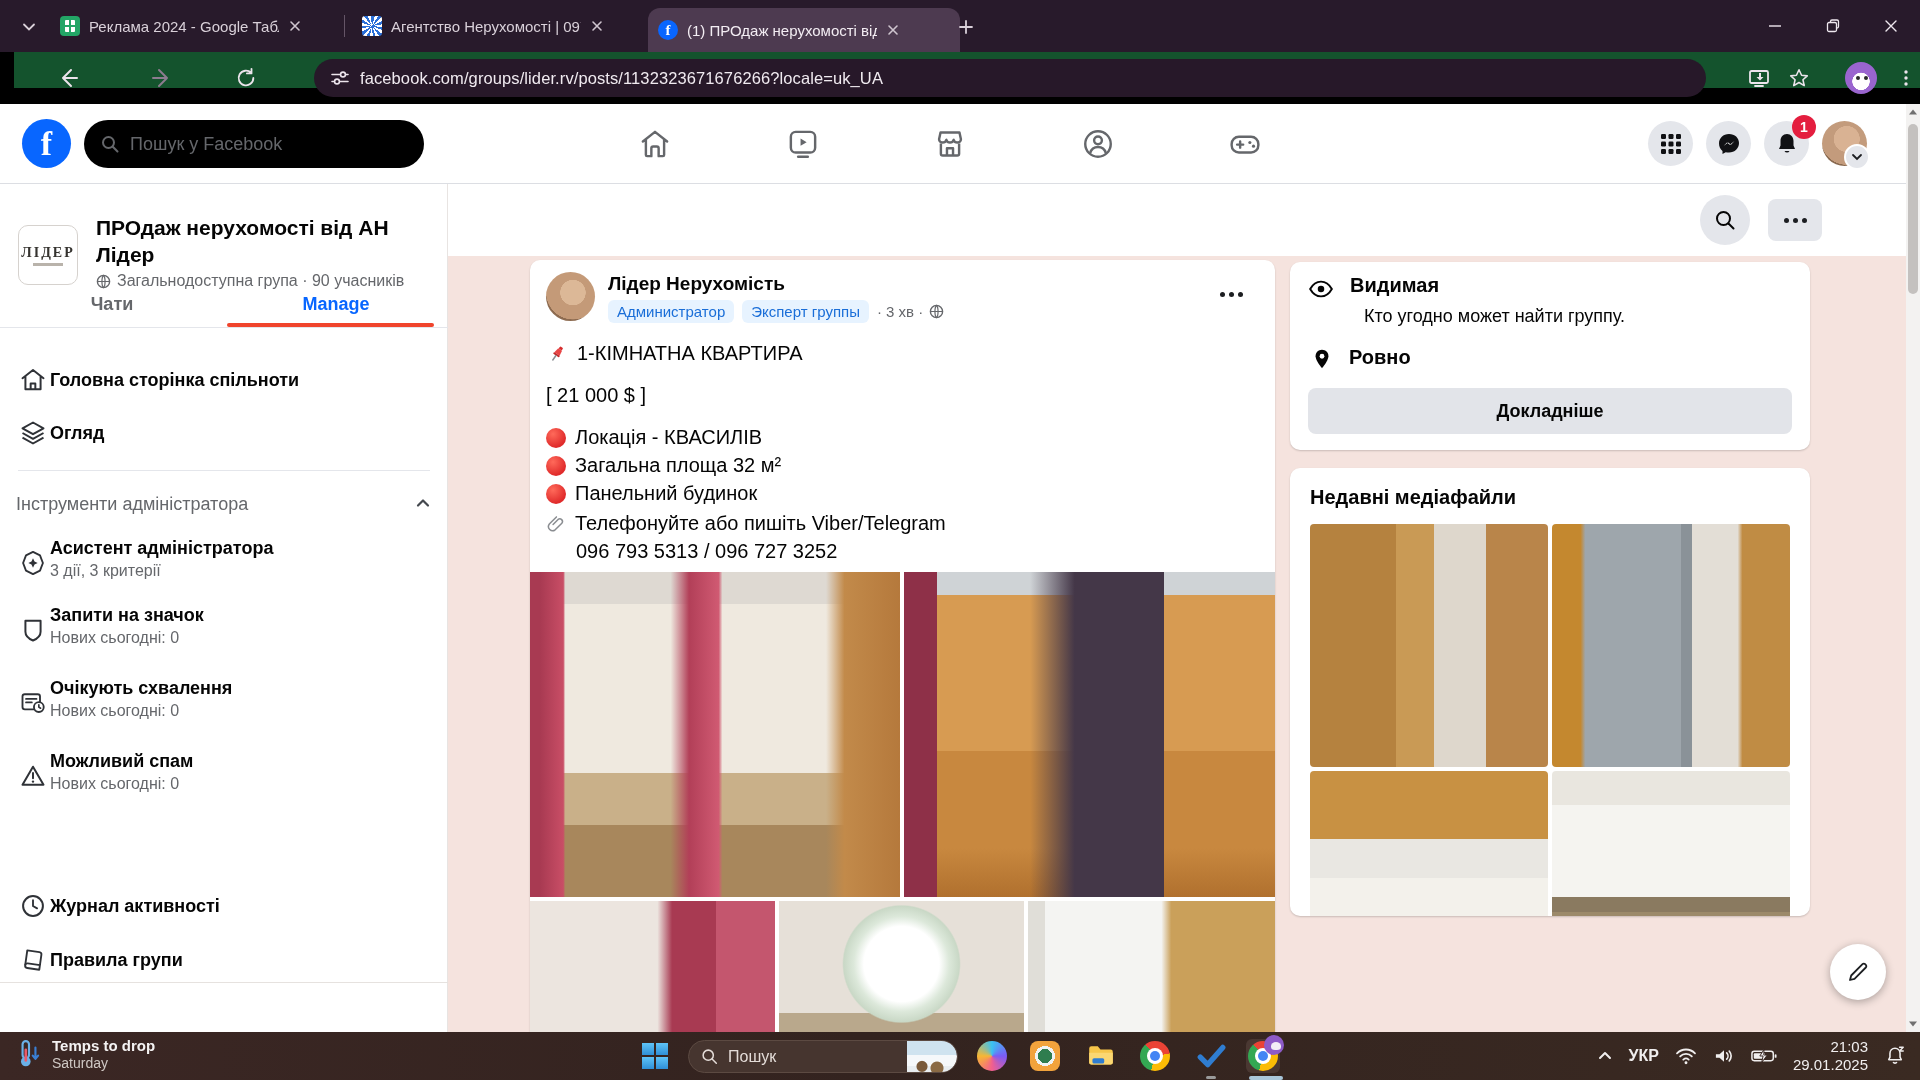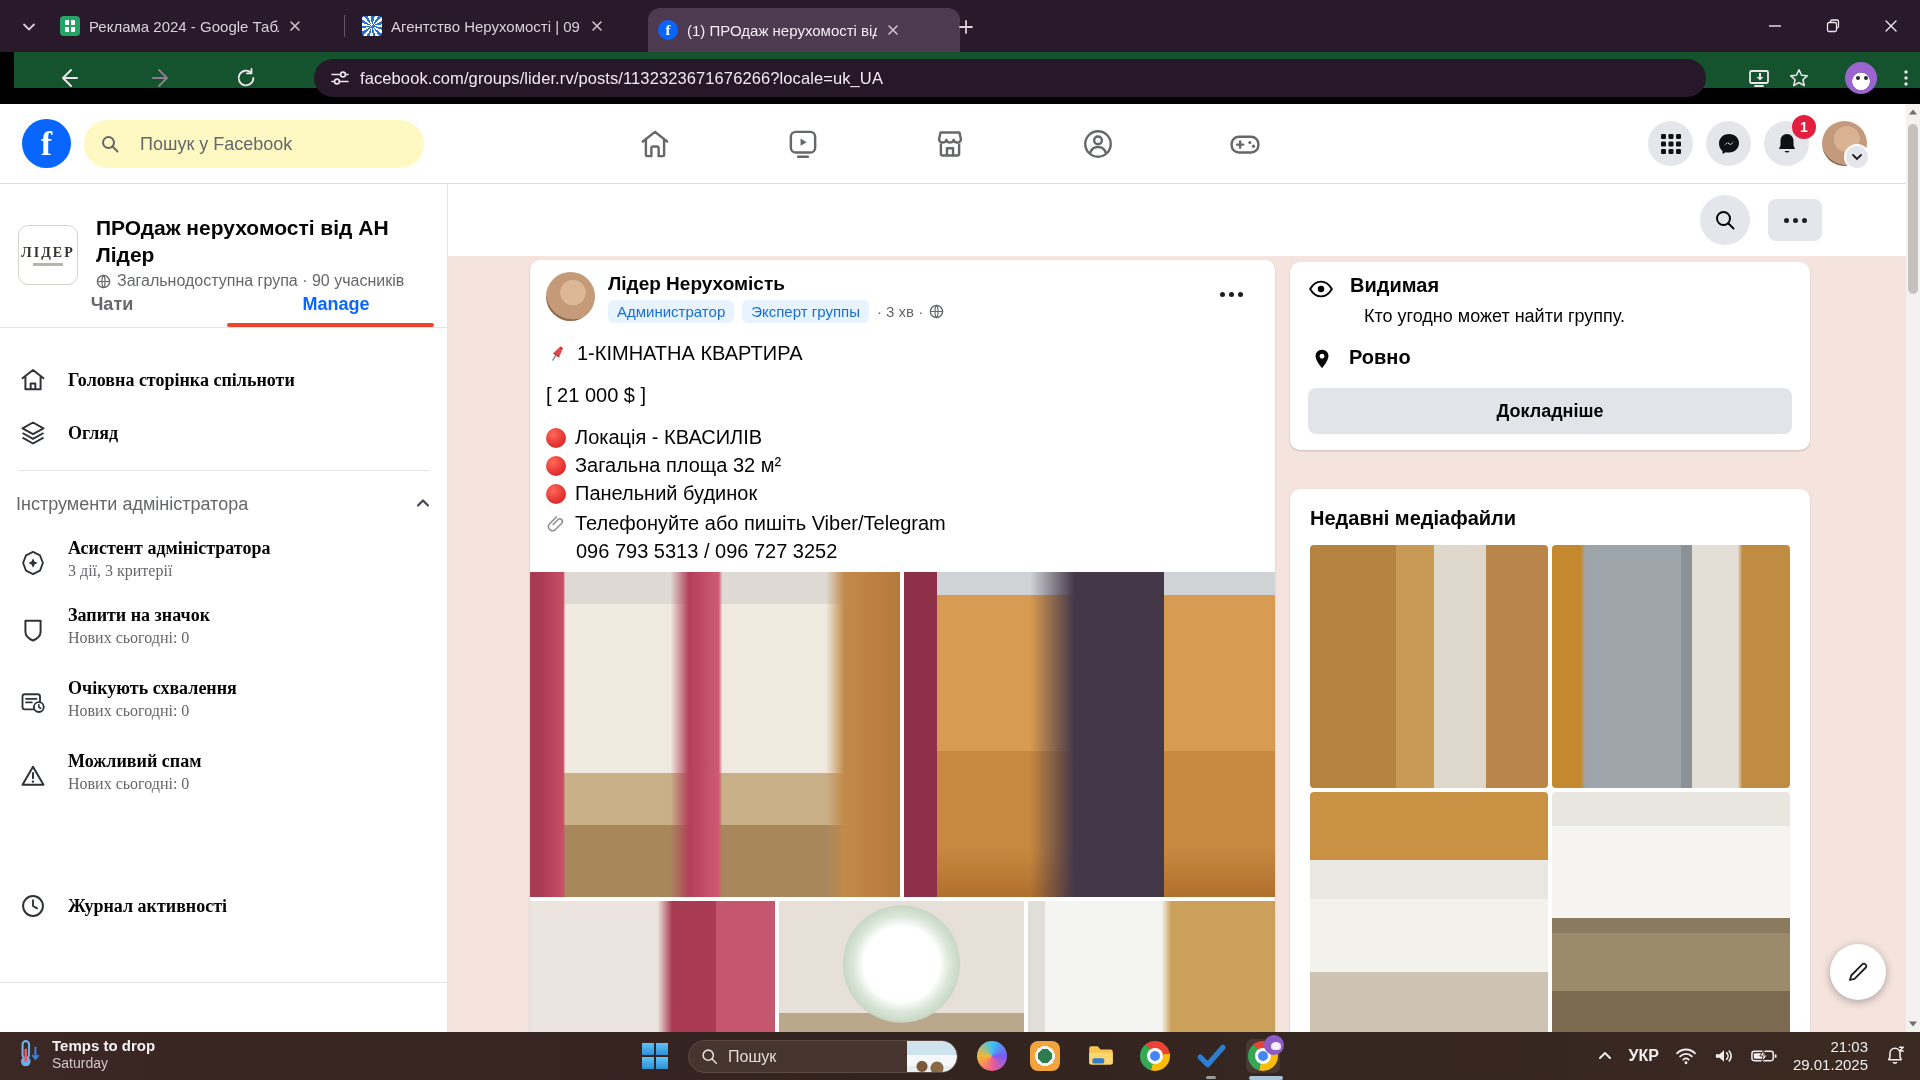--- a/index.html
+++ b/index.html
@@ -38,22 +38,22 @@
   .urltext{font-size:16.5px;color:#f0eaf0;margin-left:10px;letter-spacing:.1px;}
   .avatar-browser{position:absolute;left:1831px;top:10px;width:32px;height:32px;border-radius:50%;
       background:radial-gradient(circle at 50% 62%,#fff 0 38%,#9a65cf 40%);border:2px solid #9a65cf;box-sizing:border-box;}
   .avatar-browser i{position:absolute;left:9px;top:12px;width:4px;height:4px;border-radius:50%;background:#2a2a2a;}
   .avatar-browser i+i{left:17px;}
 
   
   .page{position:absolute;top:104px;left:0;width:1920px;height:928px;background:#f5e3de;overflow:hidden;}
   .fbheader{position:absolute;top:0;left:0;width:1920px;height:80px;background:#fff;border-bottom:1px solid #dcdee3;box-sizing:border-box;}
   .fblogo{position:absolute;left:22px;top:15px;width:49px;height:49px;font-size:34px;}
-  .fbsearch{position:absolute;left:84px;top:16px;width:340px;height:48px;border-radius:24px;background:#fef9c3;
-            display:flex;align-items:center;gap:20px;padding-left:16px;box-sizing:border-box;color:#65676b;font-size:18px;}
+  .fbsearch{position:absolute;left:84px;top:16px;width:340px;height:48px;border-radius:24px;background:#000000;
+            display:flex;align-items:center;gap:10px;padding-left:16px;box-sizing:border-box;color:#65676b;font-size:18px;}
   .cnav{position:absolute;left:600px;top:0;width:700px;height:80px;display:flex;justify-content:space-between;align-items:center;}
   .cnav .ni{width:110px;height:60px;display:flex;align-items:center;justify-content:center;color:#65676b;border-radius:8px;}
   .rcluster{position:absolute;right:53px;top:17px;display:flex;gap:13px;}
   .rc{width:45px;height:45px;border-radius:50%;background:#e4e6eb;display:flex;align-items:center;justify-content:center;color:#101114;position:relative;}
   .rc.avatar{background:radial-gradient(circle at 55% 40%,#d9b293 0 35%,#c39b7c 36% 70%,#8a6a50 71%);}
   .badge1{position:absolute;right:-7px;top:-6px;min-width:24px;height:24px;border-radius:12px;background:#e41e3f;color:#fff;
           font-size:14px;font-weight:bold;display:flex;align-items:center;justify-content:center;padding:0 6px;box-sizing:border-box;}
   .chevbadge{position:absolute;right:-3px;bottom:-4px;width:22px;height:22px;border-radius:50%;background:#e4e6eb;
              border:2px solid #fff;display:flex;align-items:center;justify-content:center;color:#1c1e21;}
 
@@ -63,21 +63,21 @@
          background:#fff;display:flex;flex-direction:column;align-items:center;justify-content:center;}
   .glogo b{font-family:"Liberation Serif","DejaVu Serif",serif;font-size:14px;letter-spacing:2px;color:#35332f;font-weight:600;}
   .glogo i{width:30px;height:3px;background:#b9b3ab;margin-top:2px;}
   .gname{position:absolute;left:96px;top:30px;width:338px;font-size:21px;font-weight:bold;color:#050505;line-height:27px;}
   .gmeta{position:absolute;left:96px;top:88px;display:flex;align-items:center;gap:6px;color:#65676b;font-size:16px;}
   .stabs{position:absolute;left:0;top:100px;width:448px;height:44px;}
   .stab{position:absolute;top:10px;width:224px;text-align:center;font-size:18px;font-weight:600;color:#65676b;}
   .stab.manage{left:224px;color:#0866ff;}
   .stab-underline{position:absolute;left:227px;top:39px;width:207px;height:4px;border-radius:2px;background:#f0442c;}
   .stabs-border{position:absolute;left:0;top:43px;width:448px;height:1px;background:#e4e6eb;}
-  .srow{position:absolute;left:8px;width:432px;display:flex;align-items:center;gap:18px;padding-left:8px;box-sizing:border-box;border-radius:8px;font-family:Liberation Serif, serif;}
+  .srow{position:absolute;left:8px;width:432px;display:flex;align-items:center;padding-left:8px;box-sizing:border-box;border-radius:8px;}
   .srow .ic{width:34px;height:34px;flex:0 0 auto;display:flex;align-items:center;justify-content:center;color:#2f3237;}
   .slabel{font-size:18px;font-weight:600;color:#050505;}
   .ssub{font-size:16px;color:#65676b;margin-top:3px;}
   .sdivider{position:absolute;left:18px;top:286px;width:412px;height:1px;background:#e4e6eb;}
   .ssection{position:absolute;left:16px;top:310px;width:416px;display:flex;justify-content:space-between;align-items:flex-start;color:#65676b;}
   .ssection .t{font-size:18px;color:#65676b;}
   .sbottomline{position:absolute;left:0;top:798px;width:448px;height:1px;background:#e6e2df;}
 
   
   .groupbar{position:absolute;left:448px;top:80px;width:1458px;height:72px;background:#fff;}
@@ -117,21 +117,21 @@
         linear-gradient(180deg,#e6e0d8 0 80%,#b9a88c 80% 100%);}
   .ph-e{background:linear-gradient(90deg,#e0ded8 0 7%,#f4f4f2 7% 54%,#caa05a 58% 100%),#eee;}
 
   
   .vis{left:1290px;top:158px;width:520px;height:188px;}
   .vrow{position:absolute;left:18px;display:flex;align-items:flex-start;gap:16px;color:#050505;}
   .vtitle{font-size:20px;font-weight:bold;}
   .vdesc{position:absolute;left:74px;top:44px;font-size:18px;color:#050505;}
   .vbtn{position:absolute;left:18px;top:126px;width:484px;height:46px;border-radius:8px;background:#e2e4e9;
         display:flex;align-items:center;justify-content:center;font-size:18px;font-weight:bold;color:#050505;}
-  .media{left:1290px;top:385px;width:520px;height:564px;overflow:hidden;}
+  .media{left:1290px;top:364px;width:520px;height:448px;overflow:hidden;}
   .mtitle{position:absolute;left:20px;top:18px;font-size:20px;font-weight:bold;color:#050505;}
   .mgrid{position:absolute;left:20px;top:56px;width:480px;display:grid;grid-template-columns:238px 238px;grid-auto-rows:243px;gap:4px;}
   .mgrid .photo{border-radius:4px;}
   .m1{background:linear-gradient(90deg,#b5823f 0 36%,#c99a55 36% 52%,#ded7cc 52% 74%,#b9854a 74% 100%),
        linear-gradient(180deg,rgba(0,0,0,0) 78%,#c9bda8 78% 100%);}
   .m2{background:linear-gradient(90deg,#c4882f 0 12%,#9ea6ac 14% 54%,#8a9298 54% 59%,#e3ded6 59% 78%,#c08c44 80% 100%);}
   .m3{background:linear-gradient(180deg,#c89143 0 28%,#e9e7e2 28% 44%,#f3f1eb 44% 74%,#cdc3b2 74% 100%);}
   .m4{background:linear-gradient(180deg,#e9e6df 0 14%,#f5f4f0 14% 52%,#8a7a60 52% 58%,#9c8a6a 58% 82%,#7d6a50 82% 100%);}
   .fab{position:absolute;left:1830px;top:840px;width:56px;height:56px;border-radius:50%;background:#fff;
        box-shadow:0 2px 8px rgba(0,0,0,.3);display:flex;align-items:center;justify-content:center;color:#1c1e21;}
@@ -485,20 +485,29 @@
     <div class="srow" style="top:700px;height:44px;">
       <span class="ic">
         <svg width="28" height="28" viewBox="0 0 24 24">
             <circle cx="12" cy="12" r="8.5" fill="none" stroke="currentColor" stroke-width="1.7"></circle>
             <path d="M12 7 v5 l3.5 2" fill="none" stroke="currentColor" stroke-width="1.6" stroke-linecap="round"></path>
           </svg>
       </span>
       <span class="slabel">Журнал активності</span>
     </div>
 
+    <div class="srow" style="top:754px;height:44px;">
+      <span class="ic">
+        <svg width="28" height="28" viewBox="0 0 24 24" transform="rotate(8)">
+            <path d="M6 4.5 H16.5 A2 2 0 0 1 18.5 6.5 V19.5 H8 A2 2 0 0 1 6 17.5 Z" fill="none" stroke="currentColor" stroke-width="1.6" stroke-linejoin="round"></path>
+            <path d="M6 17.5 A2 2 0 0 1 8 15.5 H18.5" fill="none" stroke="currentColor" stroke-width="1.6"></path>
+          </svg>
+      </span>
+      <span class="slabel">Правила групи</span>
+    </div>
 
     <div class="sbottomline"></div>
   </div>
 
   <div class="groupbar">
     <div class="gb-search">
       <svg width="22" height="22" viewBox="0 0 22 22">
           <circle cx="9.5" cy="9.5" r="6.5" fill="none" stroke="#050505" stroke-width="2"></circle>
           <path d="M14.5 14.5 L19.5 19.5" stroke="#050505" stroke-width="2" stroke-linecap="round"></path>
         </svg>

